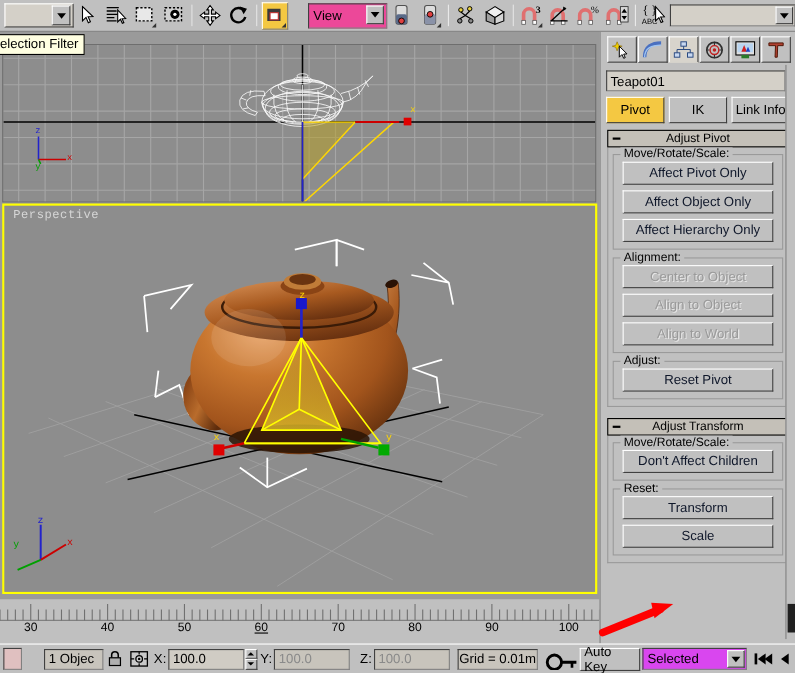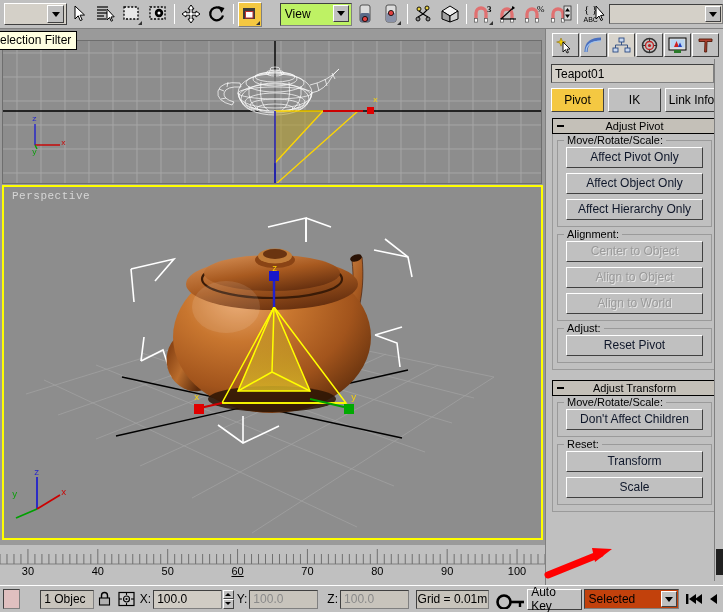--- a/index.html
+++ b/index.html
@@ -52,21 +52,21 @@
   }
   .tb-sep { width: 1px; height: 20px; background: #808080; margin: 0 3px;
             border-right: 1px solid #fff; }
   .corner-tri {
     position:absolute; right:1px; bottom:1px;
     width:0;height:0;border-left:4px solid transparent;border-bottom:4px solid #333;
   }
 
   .view-combo {
     width: 82px; height: 23px; margin-left: 17px;
-    background: #bef264;
+    background: #ec4899;
     border: 1px solid #808080;
     border-left-color:#404040; border-top-color:#404040;
     display:flex;align-items:center;
     position:relative;
   }
   .view-combo .lbl { padding-left:4px; font-size:12px; }
   .view-combo .arrowbtn {
     position:absolute; right:2px; top:1px;
     width:16px;height:17px;background:#c0c0c0;
     border:1px solid #ffffff;border-right-color:#404040;border-bottom-color:#404040;
@@ -227,21 +227,21 @@
   .tiny-up{width:0;height:0;border-left:3px solid transparent;border-right:3px solid transparent;border-bottom:3px solid #000;}
   .tiny-dn{width:0;height:0;border-left:3px solid transparent;border-right:3px solid transparent;border-top:3px solid #000;}
 
   .sb-btn {
     height:21px; background:#c0c0c0;
     border:1px solid #fff;border-right-color:#404040;border-bottom-color:#404040;
     display:flex;align-items:center;justify-content:center; font-size:12px;
     padding:0 3px;
   }
   .sel-combo {
-    width:100px;height:20px;background:#c2410c;
+    width:100px;height:20px;background:#d946ef;
     border:1px solid #808080;border-left-color:#404040;border-top-color:#404040;
     position:relative; display:flex; align-items:center; font-size:12px;
   }
   .sel-combo .lbl{padding-left:4px;}
   .sel-combo .arrowbtn{
     position:absolute;right:1px;top:1px;width:16px;height:16px;background:#c0c0c0;
     border:1px solid #fff;border-right-color:#404040;border-bottom-color:#404040;
     display:flex;align-items:center;justify-content:center;
   }
   .pinkbox{width:18px;height:20px;background:#e0c0c0;border:1px solid #808080;

